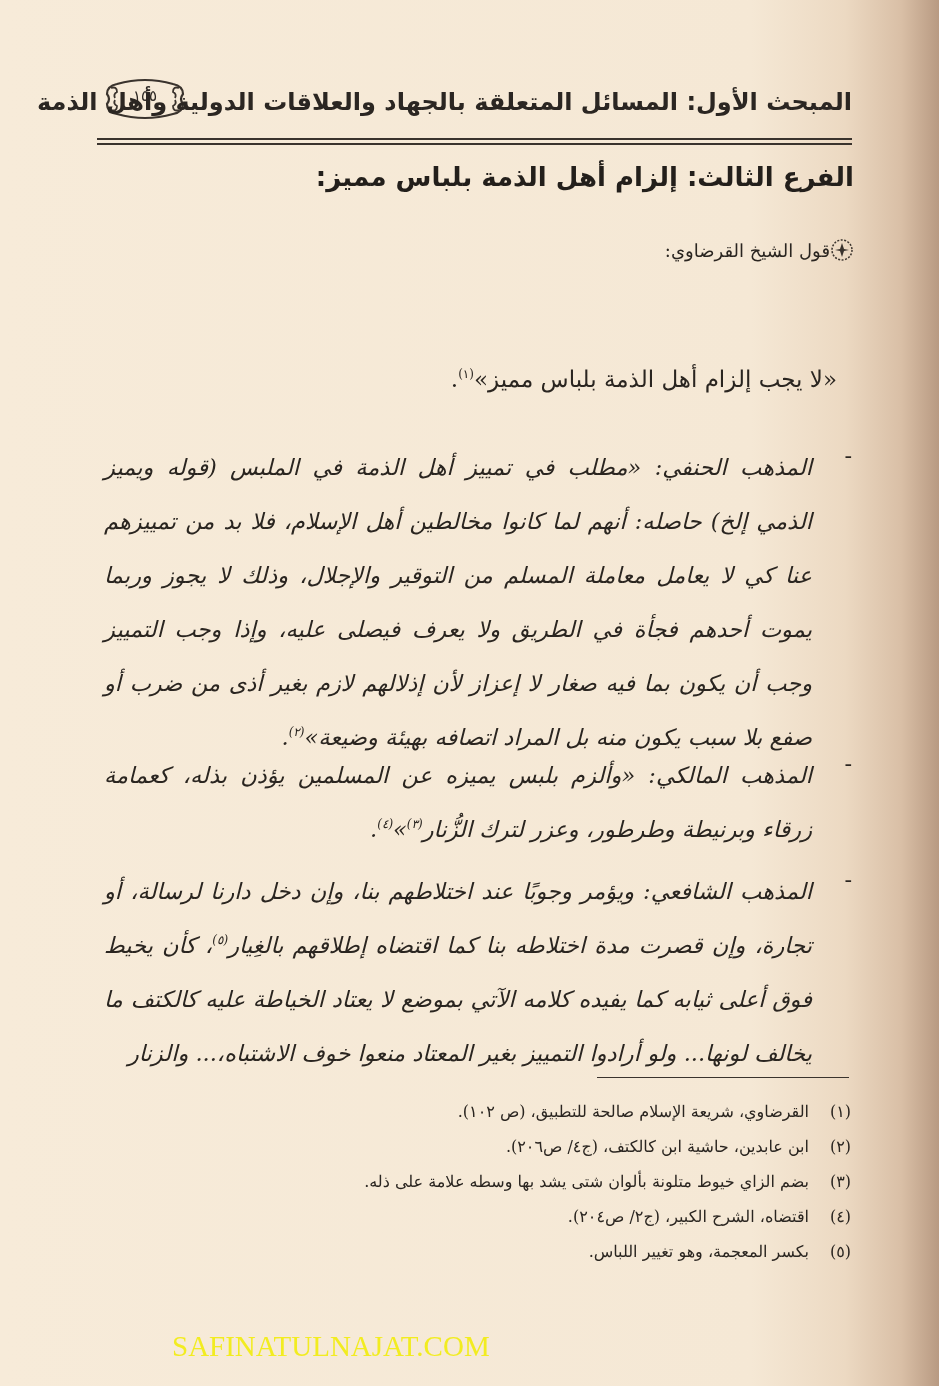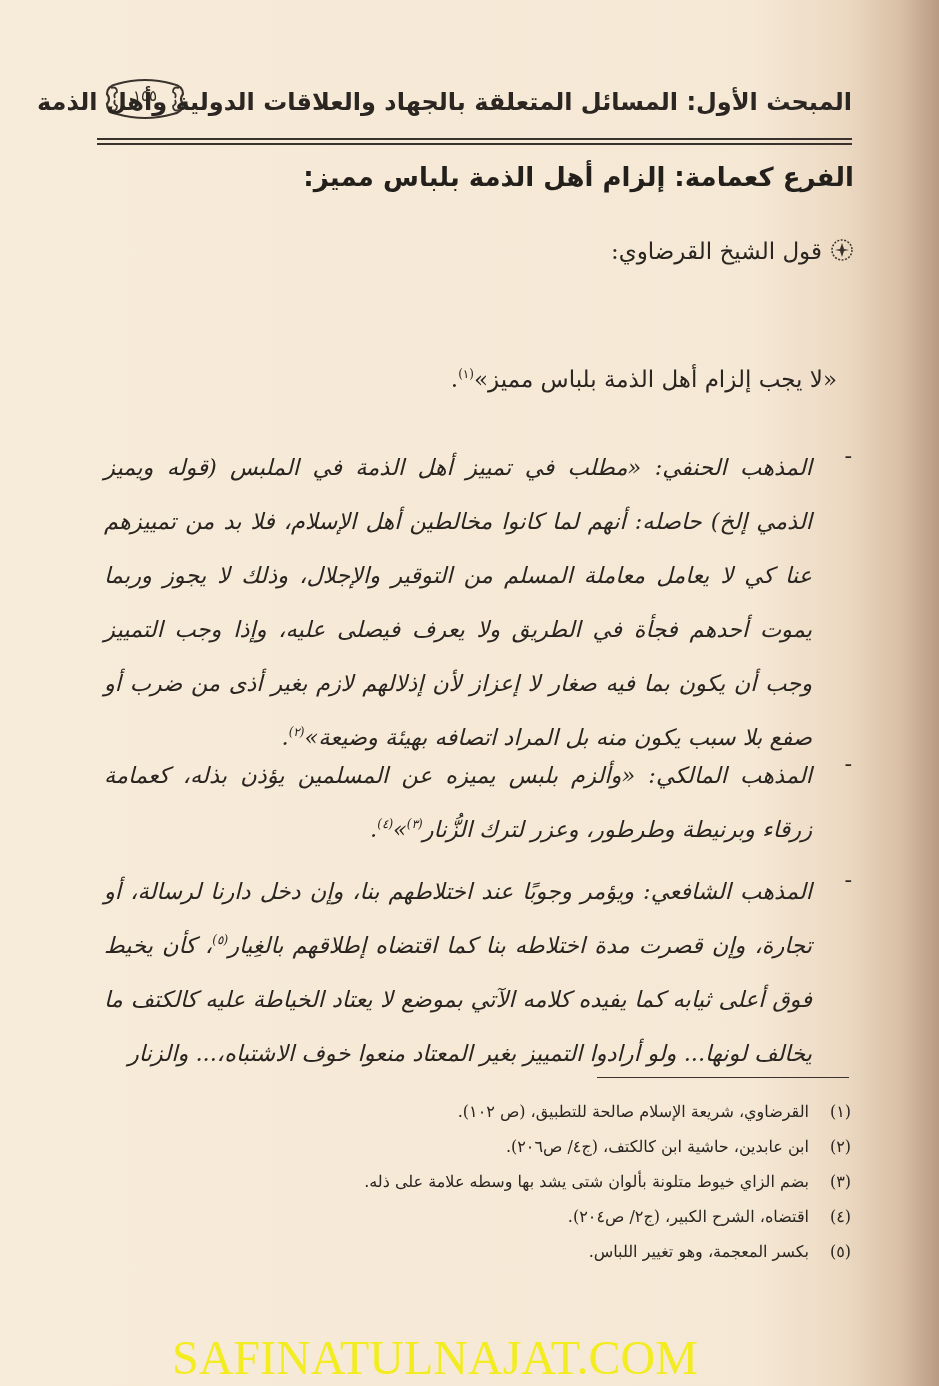--- a/index.html
+++ b/index.html
@@ -34,22 +34,22 @@
       position: absolute; left: 97px; top: 138px; width: 755px;
       border-top: 2px solid #3a332d; height: 3px; border-bottom: 2px solid #3a332d;
     }
     .section-title {
       position: absolute; right: 85px; top: 162px;
       font-family: "DejaVu Sans", sans-serif; font-weight: bold; font-size: 26px;
       direction: rtl; white-space: nowrap; color: #231f1b;
     }
     .subhead {
       position: absolute; right: 85px;
-      font-size: 23px; direction: rtl; white-space: nowrap; color: #2a2520;
-      display: flex; align-items: flex-start; gap: 8px;
+      font-size: 18px; direction: rtl; white-space: nowrap; color: #2a2520;
+      display: flex; align-items: center; gap: 0;
     }
     .subhead .orn {
       width: 24px; height: 24px; display: inline-block;
     }
     .quote-line {
       position: absolute; right: 102px; top: 326px;
       font-size: 23px; direction: rtl; white-space: nowrap; margin-top: 40px;
     }
     .body-block {
       position: absolute; left: 92px; width: 732px;
@@ -64,42 +64,42 @@
       border-top: 1.5px solid #3a332d;
     }
     .footnotes {
       position: absolute; right: 88px; top: 1094px; width: 700px;
       direction: rtl; font-size: 16px; line-height: 35px;
     }
     .footnotes .fn { display: flex; gap: 14px; white-space: nowrap; }
     .footnotes .fn-num { min-width: 28px; }
     .watermark {
       position: absolute; left: 172px; top: 1330px;
-      font-family: "Liberation Serif", "DejaVu Serif", serif; font-size: 48px;
+      font-family: "Liberation Serif", "DejaVu Serif", serif; font-size: 29px;
       color: #f2ec20; letter-spacing: 0px; white-space: nowrap;
     }
   </style>
 </head>
 <body>
 
 <div class="page">
 
   <div class="header">
     <div class="page-number-frame">
       <svg width="84" height="42" viewBox="0 0 84 42">
         <path d="M14 6 Q42 -2 70 6 Q80 8 80 16 Q76 21 80 26 Q80 34 70 36 Q42 44 14 36 Q4 34 4 26 Q8 21 4 16 Q4 8 14 6 Z" fill="none" stroke="#3a332d" stroke-width="2.2"></path>
         <path d="M8 10 q6 -2 6 4 q-4 2 -2 6 M8 32 q6 2 6 -4 q-4 -2 -2 -6 M76 10 q-6 -2 -6 4 q4 2 2 6 M76 32 q-6 2 -6 -4 q4 -2 2 -6" fill="none" stroke="#3a332d" stroke-width="1.8"></path>
       </svg>
       <div class="page-number">١٥٥</div>
     </div>
     <div class="running-head">المبحث الأول: المسائل المتعلقة بالجهاد والعلاقات الدولية وأهل الذمة</div>
   </div>
   <div class="rule-double"></div>
 
-  <div class="section-title">الفرع كعمامة: إلزام أهل الذمة بلباس مميز:</div>
+  <div class="section-title">الفرع الثالث: إلزام أهل الذمة بلباس مميز:</div>
 
   <div class="subhead" style="top:238px;">
     <svg class="orn" viewBox="0 0 24 24">
       <circle cx="12" cy="12" r="10" fill="none" stroke="#3a332d" stroke-width="1.5" stroke-dasharray="2 1.5"></circle>
       <path d="M12 5 L14 11 L19 12 L14 13 L12 19 L10 13 L5 12 L10 11 Z" fill="#3a332d"></path>
     </svg>
     <span>قول الشيخ القرضاوي:</span>
   </div>
 
   <div class="quote-line">

